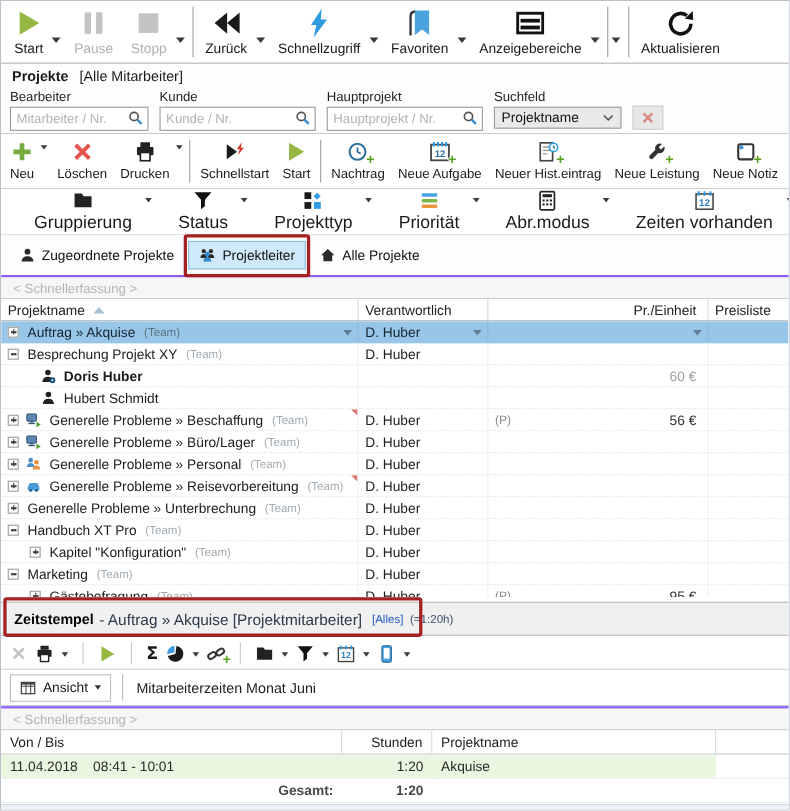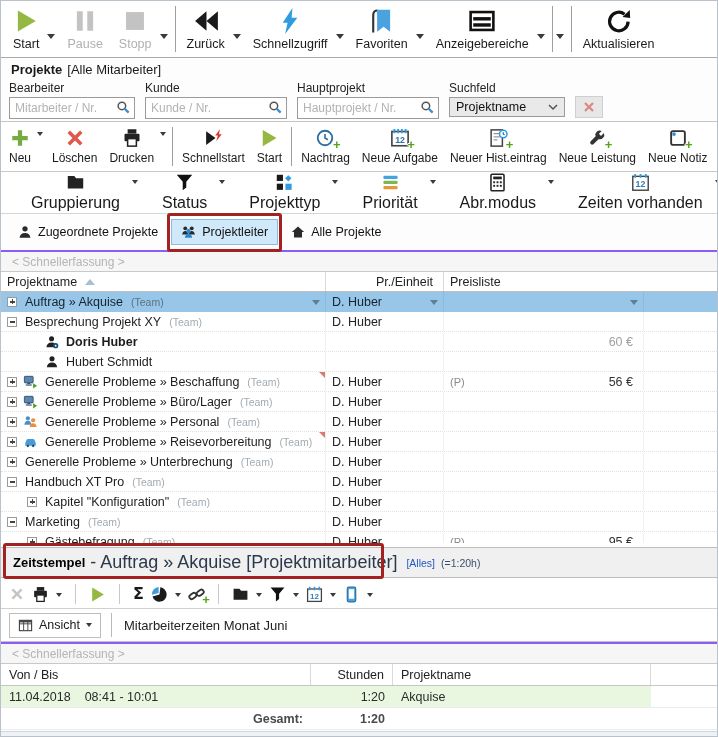--- a/index.html
+++ b/index.html
@@ -16,21 +16,21 @@
 
   
   .tb-top { height:57px; display:flex; align-items:stretch; padding:0 4px; border-bottom:1px solid #a9a9a9; background:#fff; overflow:hidden; }
   .tbg { display:flex; align-items:center; }
   .tbtn { display:flex; flex-direction:column; align-items:center; justify-content:center; gap:3px; padding:2px 8px; cursor:default; }
   .tbtn .lbl { font-size:12.5px; white-space:nowrap; }
   .tbtn.dis .lbl { color:#b0b0b0; }
   .tb-top .caret { margin:14px 4px 0 0; }
 
   
-  .ptitle { height:22px; display:flex; align-items:center; padding-left:10px; gap:5px; background:#fdfdfd; }
+  .ptitle { height:22px; display:flex; align-items:center; padding-left:10px; gap:10px; background:#fdfdfd; }
   .ptitle .t { font-weight:bold; font-size:13px; }
   .ptitle .s { font-size:13px; }
 
   
   .frow { height:42px; display:flex; gap:10px; padding:0 0 4px 8px; border-bottom:1px solid #c6c6c6; background:#fdfdfd; }
   .fcol { display:flex; flex-direction:column; gap:2px; }
   .fcol .flbl { font-size:12px; color:#222; padding-top:1px; }
   .finp { position:relative; height:22px; }
   .finp input { width:100%; height:22px; border:1px solid #9a9a9a; padding:0 31px 0 5px; font-family:inherit; font-size:12px; color:#c2410c; background:#fff; }
   .finp input::placeholder { color:#b3b3b3; }
@@ -69,21 +69,21 @@
   .pt-head .h { display:flex; align-items:center; font-size:12.5px; color:#222; padding:0 6px; border-right:1px solid #dadada; overflow:hidden; white-space:nowrap; }
   .pt-head .h:last-child { border-right:none; }
   .pt-head .h.r { justify-content:flex-end; padding-right:10px; }
   .sortup { width:0; height:0; border-left:5px solid transparent; border-right:5px solid transparent; border-bottom:6px solid #a8bfd0; margin-left:8px; }
   .pt-body { height:251px; overflow:hidden; }
   .prow { display:grid; grid-template-columns:325px 118px 200px 1fr; height:20px; border-bottom:1px dotted #e3e3e3; }
   .prow .c { position:relative; display:flex; align-items:center; overflow:hidden; white-space:nowrap; border-right:1px solid #f0f0f0; }
   .prow .c:last-child { border-right:none; }
   .c1 { padding-left:6px; }
   .c1.d1 { padding-left:26px; }
-  .c1.dp { padding-left:24px;margin-left:20px; }
+  .c1.dp { padding-left:36px; }
   .c2 { padding-left:6px; font-size:12.5px; color:#222; }
   .c3 { justify-content:space-between; padding:0 10px 0 6px; }
   .pname { font-size:12.5px; color:#1d1d1d; margin-left:2px; }
   .pname.b { font-weight:bold; }
   .team { font-size:10.5px; color:#a2abb2; margin-left:8px; }
   .unit { font-size:11px; color:#8a8a8a; }
   .price { font-size:12.5px; color:#333; margin-left:auto; }
   .price.muted { color:#a0a0a0; }
   .tg { flex:none; width:10px; height:10px; border:1px solid #9a9a9a; background:#fff; margin-right:6px; position:relative; }
   .tg::before, .tg.minus::before { content:""; position:absolute; left:1.5px; top:3.5px; width:5px; height:1.5px; background:#444; }
@@ -93,21 +93,21 @@
   .prow.sel .pname, .prow.sel .c2 { color:#15242f; }
   .prow.sel .team { color:#5c7282; }
   .combo { position:absolute; right:5px; top:8px; width:0; height:0; border-left:4px solid transparent; border-right:4px solid transparent; border-top:5px solid #5f7e96; }
   .note { position:absolute; right:0; top:0; border-top:6px solid #d97a70; border-left:6px solid transparent; }
   .ric { flex:none; margin-right:5px; }
 
   
   .ts-wrap { height:37px; position:relative; background:#fff; padding-top:4px; }
   .ts-bar { height:31px; background:#f0f0f0; border-top:1px solid #bdbdbd; border-bottom:1px solid #bdbdbd; display:flex; align-items:center; padding-left:12px; }
   .ts-bar .tt { font-weight:bold; font-size:13px; color:#000; }
-  .ts-bar .tp { font-size:18px; color:#2b3a4a; margin-left:5px; }
+  .ts-bar .tp { font-size:14px; color:#2b3a4a; margin-left:5px; }
   .ts-bar .tsc { font-size:10.5px; color:#2157c4; margin-left:9px; }
   .ts-bar .tsum { font-size:10.5px; color:#39506b; margin-left:6px; }
   .anno-ts { position:absolute; left:2px; top:0; width:381px; height:36px; border:3px solid #a32121; border-radius:3px; pointer-events:none; z-index:6; }
 
   
   .tb-bot { height:29px; display:flex; align-items:center; gap:7px; padding-left:8px; border-bottom:1px solid #d0d0d0; background:#fff; }
   .tb-bot .caret { margin-top:2px; }
   .sigma::after { content:"\03A3"; font:bold 16px/1 "DejaVu Sans",sans-serif; color:#1a1a1a; }
 
   
@@ -500,20 +500,23 @@
   <div class="qe">
       <span>&lt; Schnellerfassung &gt;</span>
     </div>
 
   <div class="ptable">
     <div class="pt-head">
       <div class="h">
           <span>Projektname</span>
           <span class="sortup"></span>
         </div>
+      <div class="h">
+          <span>Verantwortlich</span>
+        </div>
       <div class="h r">
           <span>Pr./Einheit</span>
         </div>
       <div class="h">
           <span>Preisliste</span>
         </div>
     </div>
     <div class="pt-body">
 
       <div class="prow sel">

